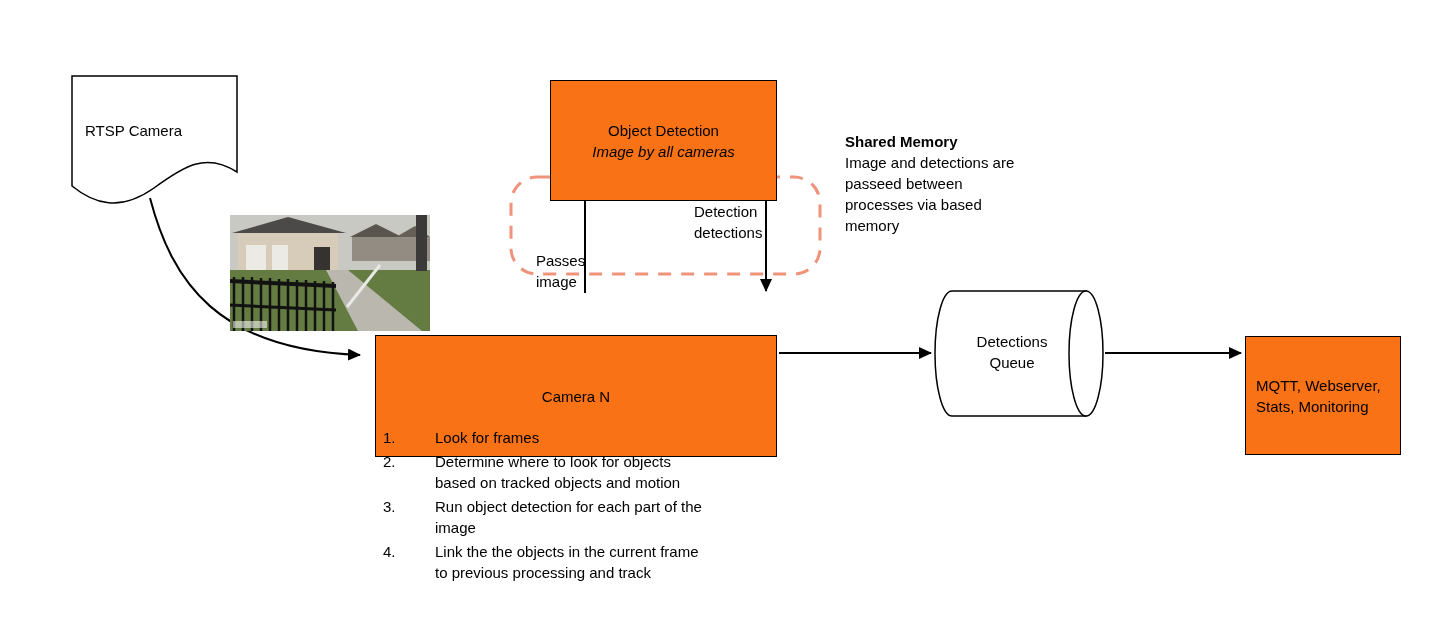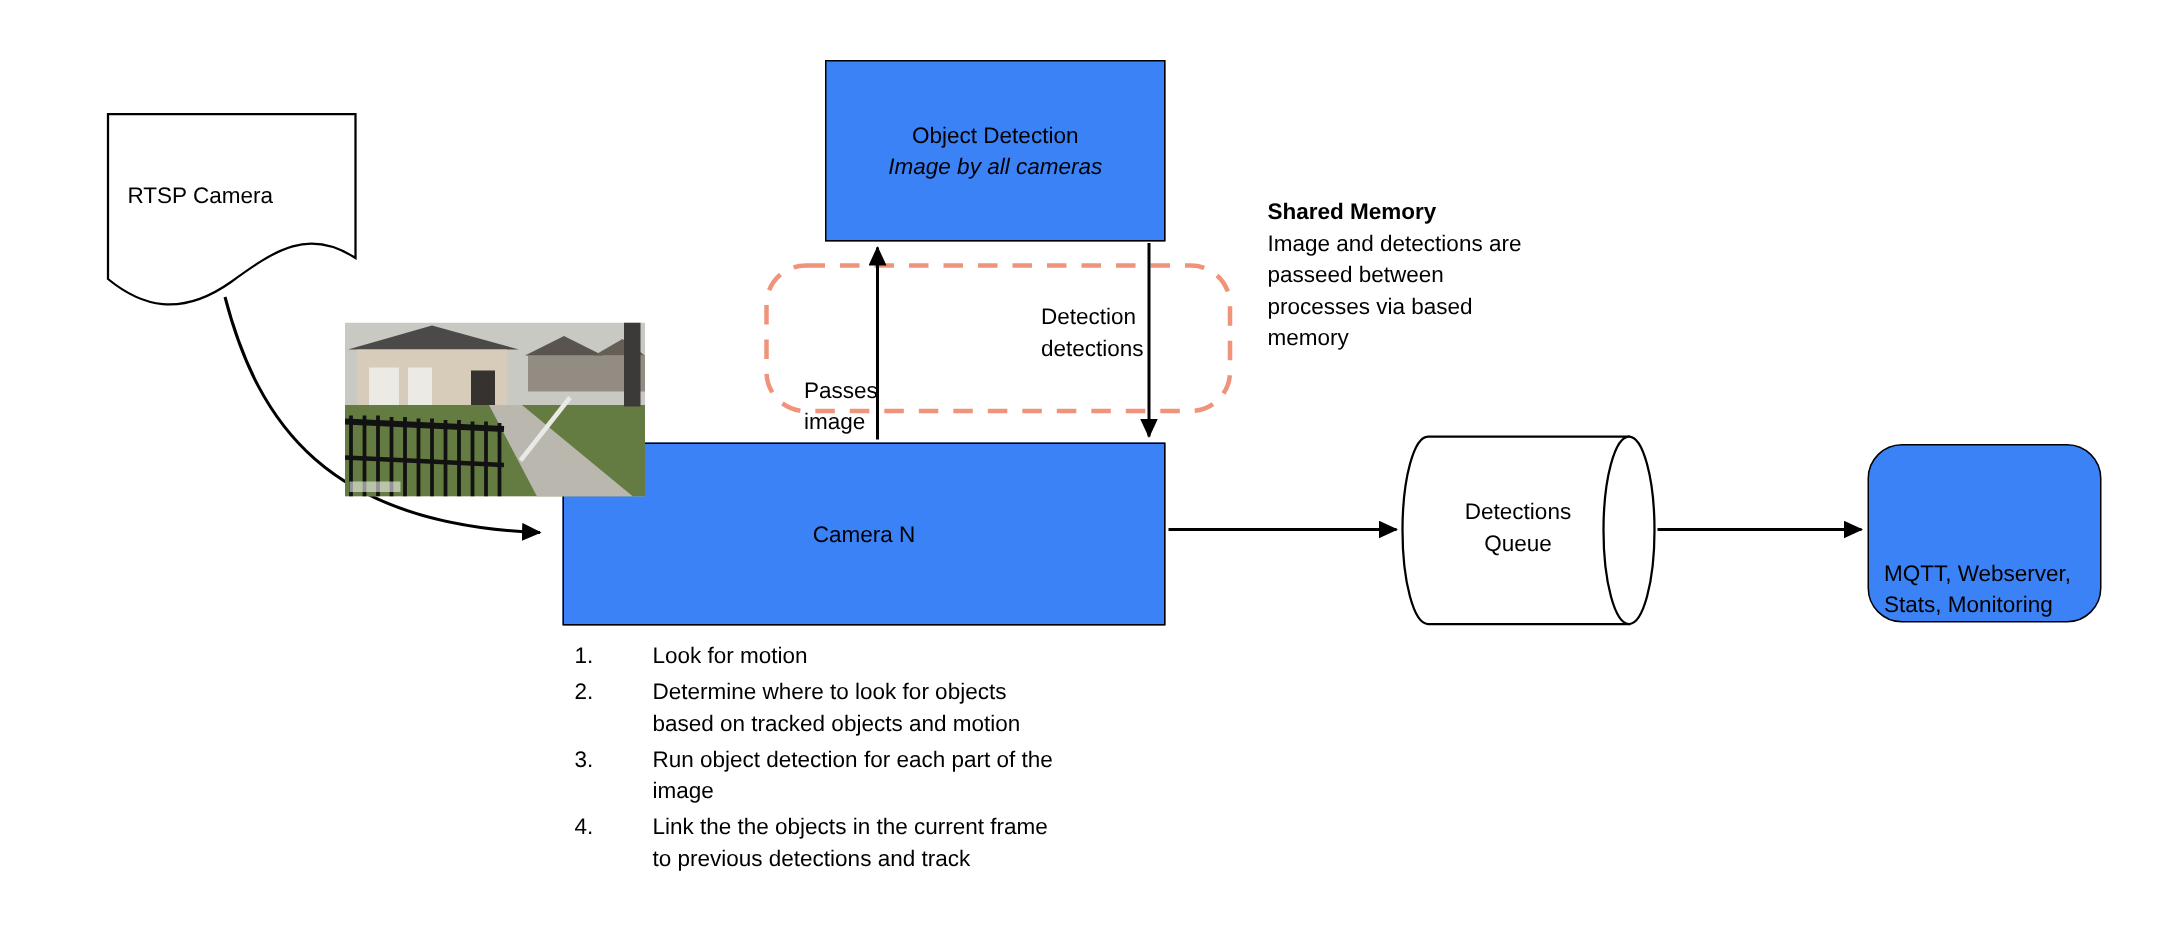--- a/index.html
+++ b/index.html
@@ -9,35 +9,35 @@
     position: relative;
     width: 1448px;
     height: 625px;
     background: #ffffff;
     overflow: hidden;
     font-size: 15px;
     line-height: 21px;
   }
   .abs { position: absolute; }
   .node {
-    background: #3b82f6;
+    background: #f97316;
     border: 1px solid #000;
+    margin-top: 40px;
   }
   .center {
     display: flex;
     flex-direction: column;
     align-items: center;
     justify-content: center;
     text-align: center;
   }
   .vcenter {
     display: flex;
     flex-direction: column;
-    justify-content: flex-end;
-    border-radius: 23px;
+    justify-content: center;
   }
   .pre { white-space: pre-line; }
   .italic { font-style: italic; }
   .bold { font-weight: bold; }
   .steps .step { display: flex; margin-bottom: 3px; }
   .steps .step-num { width: 52px; flex: none; }
   .steps .step-text { white-space: pre-line; }
   svg { display: block; }
 </style>
 </head>
@@ -134,36 +134,36 @@
       <line x1="94" y1="66" x2="94" y2="116" stroke-width="2.5"></line>
       <line x1="103" y1="67" x2="103" y2="116" stroke-width="2.5"></line>
     </g>
 
     <rect x="3" y="106" width="34" height="7" fill="#ffffff" opacity="0.55"></rect>
   </svg>
 
   <div class="abs steps" style="left:383px; top:427px; width:370px;">
     <div class="step">
       <span class="step-num">1.</span>
-      <span class="step-text">Look for motion</span>
+      <span class="step-text">Look for frames</span>
     </div>
     <div class="step">
       <span class="step-num">2.</span>
       <span class="step-text">Determine where to look for objects
 based on tracked objects and motion</span>
     </div>
     <div class="step">
       <span class="step-num">3.</span>
       <span class="step-text">Run object detection for each part of the
 image</span>
     </div>
     <div class="step">
       <span class="step-num">4.</span>
       <span class="step-text">Link the the objects in the current frame
-to previous detections and track</span>
+to previous processing and track</span>
     </div>
   </div>
 
   <div class="abs pre" style="left:950px; top:331px; width:124px; text-align:center;">Detections
 Queue</div>
 
 
   <div class="abs node vcenter" style="left:1245px; top:296px; width:156px; height:119px; padding-left:10px;">
     <div class="pre">MQTT, Webserver,
 Stats, Monitoring</div>

